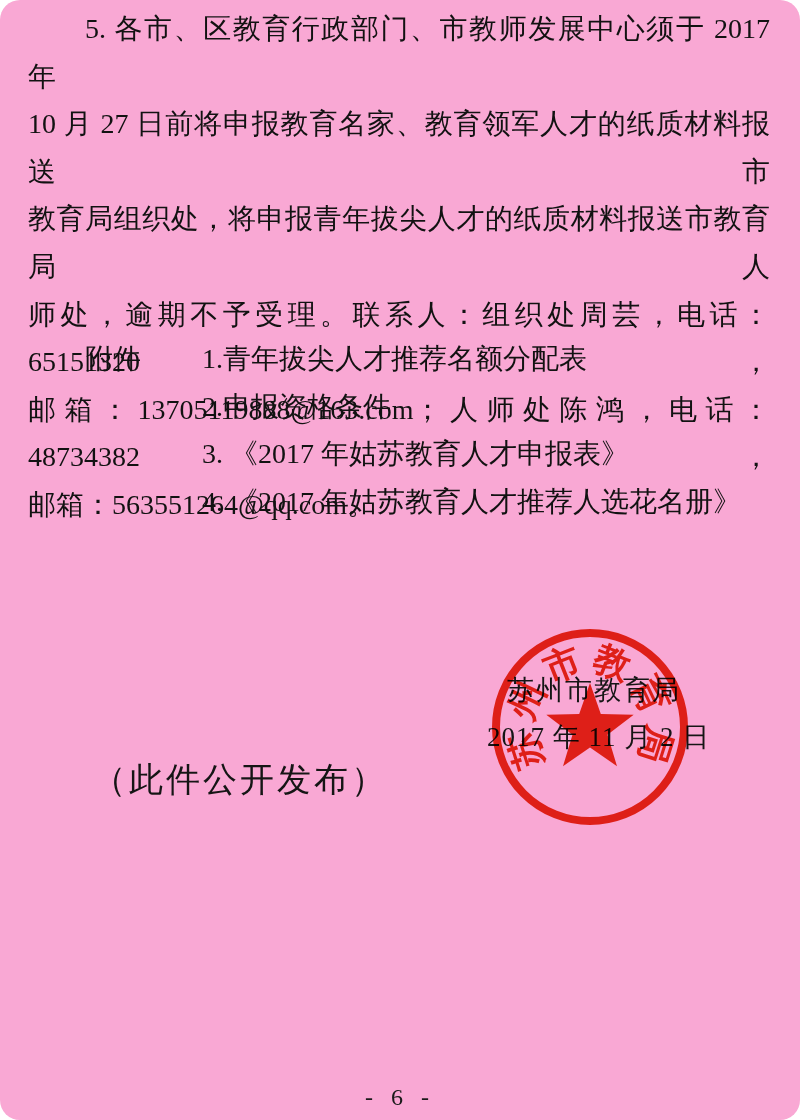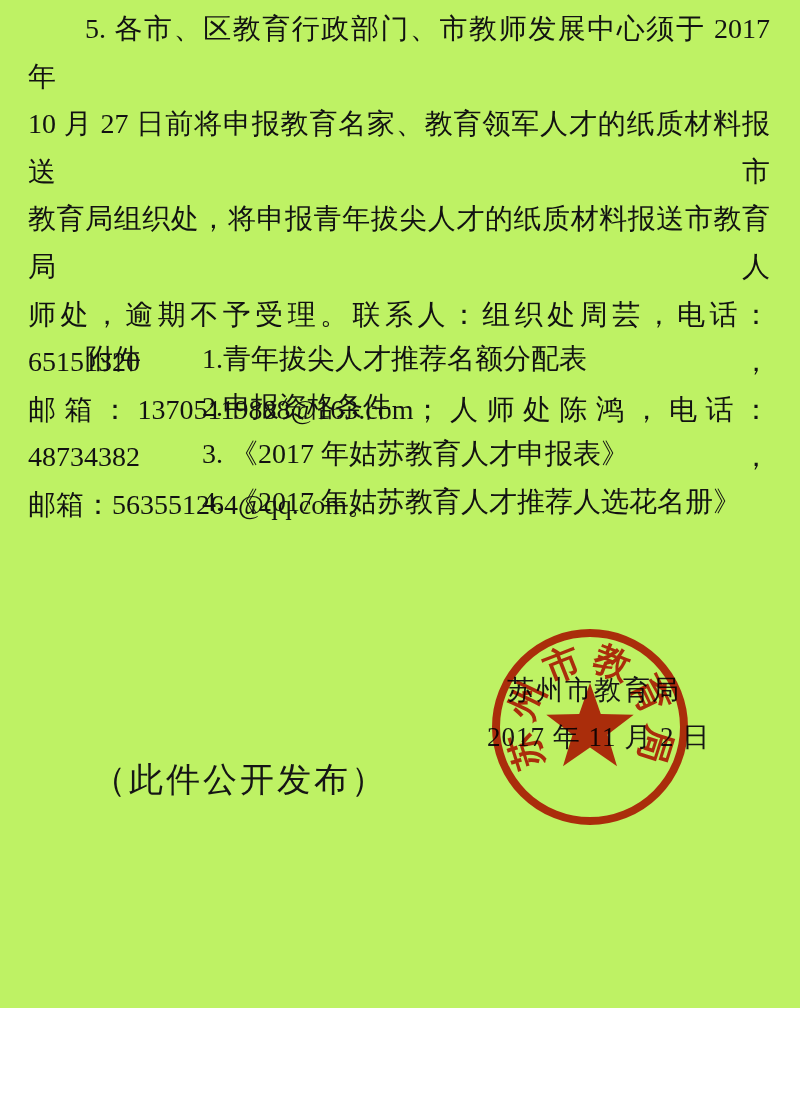--- a/index.html
+++ b/index.html
@@ -6,23 +6,24 @@
   html, body { width: 800px; height: 1120px; }
   body {
     background: #ffffff;
     font-family: "Liberation Serif", "DejaVu Serif", serif;
     color: #101010;
     position: relative;
   }
   .page {
     position: absolute;
     left: 0; top: 0;
-    width: 800px; height: 1008px;
-    background: #bef264;
+    width: 800px; height: 1120px;
+    background: #f9a8d4;
     overflow: hidden;
+    border-radius: 20px;
   }
 
   
   .para {
     position: absolute;
     left: 28px; top: 5px;
     width: 742px;
     font-size: 28px;
     line-height: 47.6px;
     color: #121212;

